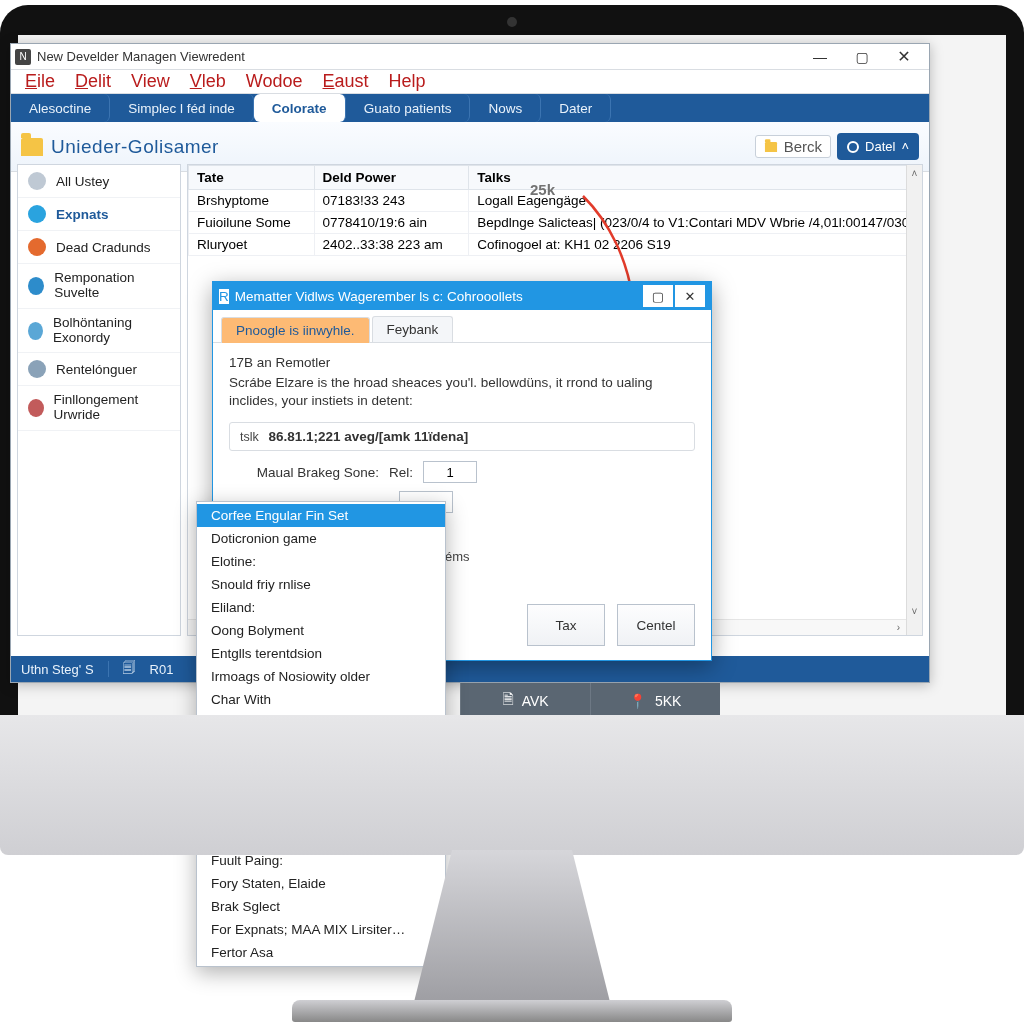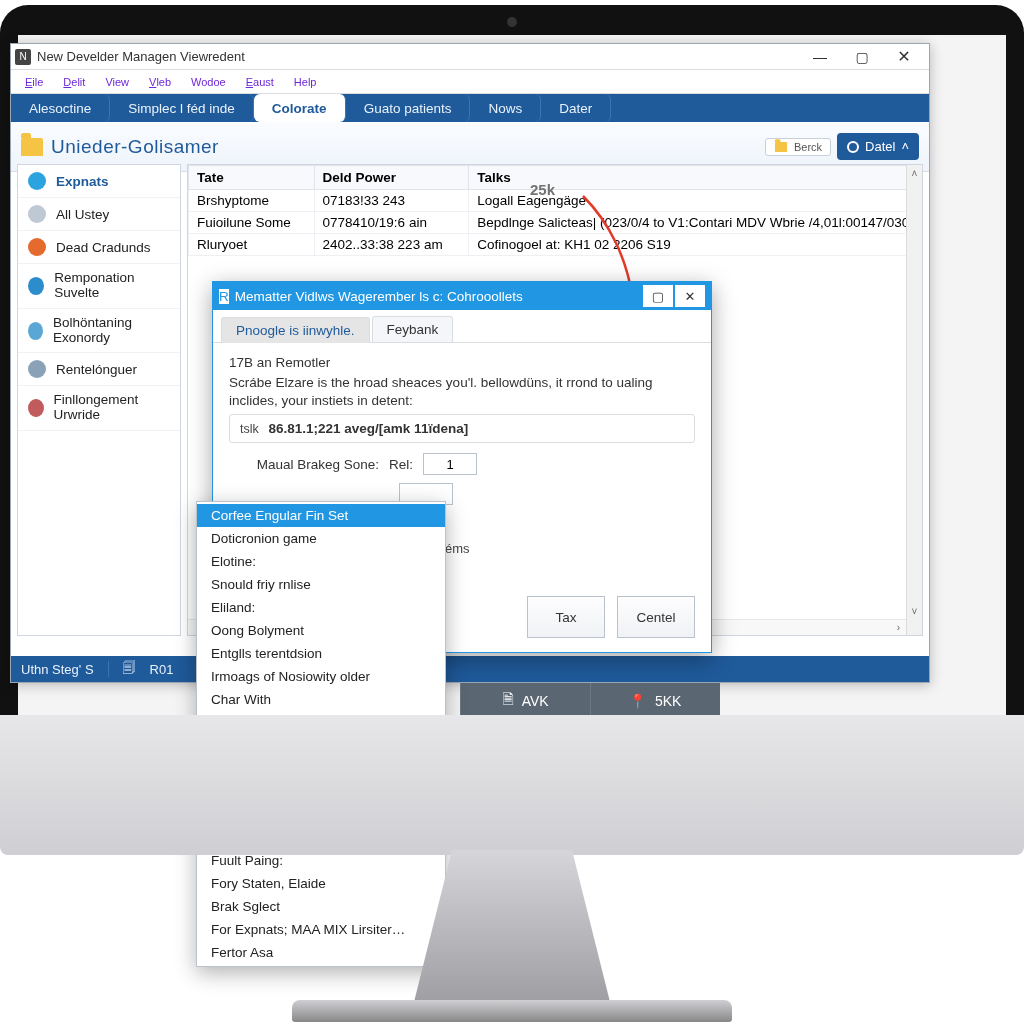--- a/index.html
+++ b/index.html
@@ -16,34 +16,34 @@
 
   
   .window { position:absolute; left:-8px; top:8px; width:920px; height:640px; background:#fff; border:1px solid #9aa6b2; box-shadow:0 2px 12px rgba(0,0,0,.25);}
   .titlebar { height:26px; background:#fff; border-bottom:1px solid #d9dde2; display:flex; align-items:center; padding:0 4px; font-size:13px; color:#333;}
   .titlebar .ico { width:16px;height:16px;background:#444;color:#fff;font-size:10px;display:inline-flex;align-items:center;justify-content:center;margin-right:6px;border-radius:2px;}
   .win-ctrls { display:flex; gap:0; }
   .win-btn { width:42px;height:24px;display:flex;align-items:center;justify-content:center;font-size:14px;color:#333;}
   .x-btn { font-size:16px; font-weight:300; }
   .spacer { flex:1; }
 
-  .menubar { height:24px; display:flex; align-items:stretch; border-bottom:1px solid #d9dde2; padding:0 4px; font-size:11px; color:#6d28d9;}
+  .menubar { height:24px; display:flex; align-items:stretch; border-bottom:1px solid #d9dde2; padding:0 4px; font-size:18px; color:#b91c1c;}
   .menubar .mi { padding:3px 10px; display:flex; align-items:center; }
   .menubar .mi .ul { text-decoration:underline; }
 
   .tabstrip { height:28px; background:#1f5a9a; display:flex; align-items:stretch; font-size:13.5px; color:#e9f2fb;}
   .tabstrip .tab { padding:0 18px; display:flex; align-items:center; border-right:1px solid #3b74b1;border-radius:6px;}
   .tabstrip .tab.active { background:#fff; color:#1f5a9a; font-weight:600;}
 
   .headerbar { height:50px; background:linear-gradient(#fafcff,#eef4fb); border-bottom:1px solid #d9dde2; display:flex; align-items:center; padding:0 10px; gap:8px;}
   .folder-ico { width:22px; height:18px; background:#f5c445; border-radius:2px 2px 0 0; position:relative;}
   .folder-ico::before{content:"";position:absolute;top:-5px;left:0;width:10px;height:5px;background:#f5c445;border-radius:2px 2px 0 0;}
   .header-title { color:#1f5a9a; font-size:19px; letter-spacing:.5px;}
   .headerbar .right {margin-left:auto; display:flex; gap:6px; align-items:center;}
-  .small-pill { background:#fff; border:1px solid #c8d0da; border-radius:3px; padding:2px 8px; font-size:11px; color:#555; display:flex;align-items:center;gap:4px;}
+  .small-pill { background:#fff; border:1px solid #c8d0da; border-radius:3px; padding:2px 8px; font-size:15px; color:#555; display:flex;align-items:center;gap:4px;}
   .datel-btn { background:#1f5a9a; color:#fff; border-radius:4px; padding:6px 10px; font-size:13px; display:flex; align-items:center; gap:6px;}
   .circle-ico{width:12px;height:12px;border:2px solid #fff;border-radius:50%;}
 
   .body { position:absolute; top:114px; bottom:40px; left:0; right:0; display:flex;}
   .sidebar { width:164px; border:1px solid #cfd6df; margin:6px; background:#fff; overflow:hidden;}
   .side-item { display:flex; align-items:center; gap:10px; padding:7px 10px; font-size:13.5px; color:#222; border-bottom:1px solid #f0f2f5;}
   .side-item .bullet { width:18px;height:18px;border-radius:50%; display:inline-block;}
   .side-item.sel { background:#fff; color:#1f5a9a; font-weight:600;}
   .side-item.multi { line-height:1.1; }
 
@@ -59,24 +59,24 @@
   .annotate-arrow { position:absolute; left:560px; top:156px; width:75px; height:220px; pointer-events:none;}
 
   
   .dialog { position:absolute; left:194px; top:246px; width:500px; background:#fff; border:1px solid #2196e3; box-shadow:0 6px 22px rgba(0,0,0,.35);}
   .dlg-title { height:28px; background:#2196e3; color:#fff; display:flex; align-items:center; padding:0 6px; font-size:13.5px; gap:6px;}
   .dlg-title .ico{background:#fff;color:#2196e3;}
   .dlg-win{display:flex;gap:2px;margin-left:auto;}
   .dlg-win .wb{width:30px;height:22px;background:#fff;color:#333;display:flex;align-items:center;justify-content:center;font-size:13px;}
   .dlg-tabs { display:flex; border-bottom:1px solid #d9dde2; padding:6px 8px 0; gap:2px; font-size:13.5px;}
   .dlg-tabs .t{ padding:5px 14px; border:1px solid #d9dde2; border-bottom:none; background:#f4f6f9; color:#333; border-radius:3px 3px 0 0;}
-  .dlg-tabs .t.active{background:#e5e5e5; color:#1f5a9a; position:relative; top:1px;}
+  .dlg-tabs .t.active{background:#fdba74; color:#1f5a9a; position:relative; top:1px;}
   .dlg-body{ padding:12px 16px; font-size:13.5px; color:#333;}
   .dlg-body .hdr{font-size:13.5px; margin-bottom:4px;}
-  .dlg-body .desc{margin-bottom:4px; line-height:1.35;}
+  .dlg-body .desc{margin-bottom:12px; line-height:1.35;}
   .field-row{display:flex;align-items:center;gap:10px;margin:8px 0;}
   .group{border:1px solid #d9dde2;border-radius:3px;padding:6px 10px;margin-bottom:10px;}
   .group-label{font-size:12.5px;color:#444;}
   input.box{width:54px;height:22px;border:1px solid #b9c2cd;padding:2px 6px;font-size:13px;text-align:center;}
   .smalltxt{font-size:13px;color:#444;margin-top:8px;line-height:1.4;}
   .dlg-buttons{display:flex;justify-content:flex-end;gap:12px;padding:0 16px 14px;}
   .btn{min-width:78px;height:42px;border:1px solid #b9c2cd;background:linear-gradient(#fdfdfe,#f0f2f5);font-size:13.5px;display:flex;align-items:center;justify-content:center;color:#333;text-align:center;}
 
   .statusbar{position:absolute;left:0;right:0;bottom:0;height:26px;background:#1f5a9a;color:#e9f2fb;font-size:13px;display:flex;align-items:center;padding:0 10px;gap:14px;}
   .statusbar .sep{width:1px;height:16px;background:#3b74b1;}
@@ -147,27 +147,27 @@
           <span class="datel-btn">
             <span class="circle-ico"></span>
             <span>Datel</span>
             <span>˄</span>
           </span>
         </div>
       </div>
 
       <div class="body">
         <div class="sidebar">
+          <div class="side-item">
+              <span class="bullet" style="background:#bfc9d4"></span>
+              <span>All Ustey</span>
+            </div>
           <div class="side-item sel">
               <span class="bullet" style="background:#2aa3df"></span>
               <span>Expnats</span>
-            </div>
-          <div class="side-item">
-              <span class="bullet" style="background:#bfc9d4"></span>
-              <span>All Ustey</span>
             </div>
           <div class="side-item">
               <span class="bullet" style="background:#e46a2e"></span>
               <span>Dead Cradunds</span>
             </div>
           <div class="side-item multi">
               <span class="bullet" style="background:#2d8ccb"></span>
               <span>Remponation Suvelte</span>
             </div>
           <div class="side-item multi">

